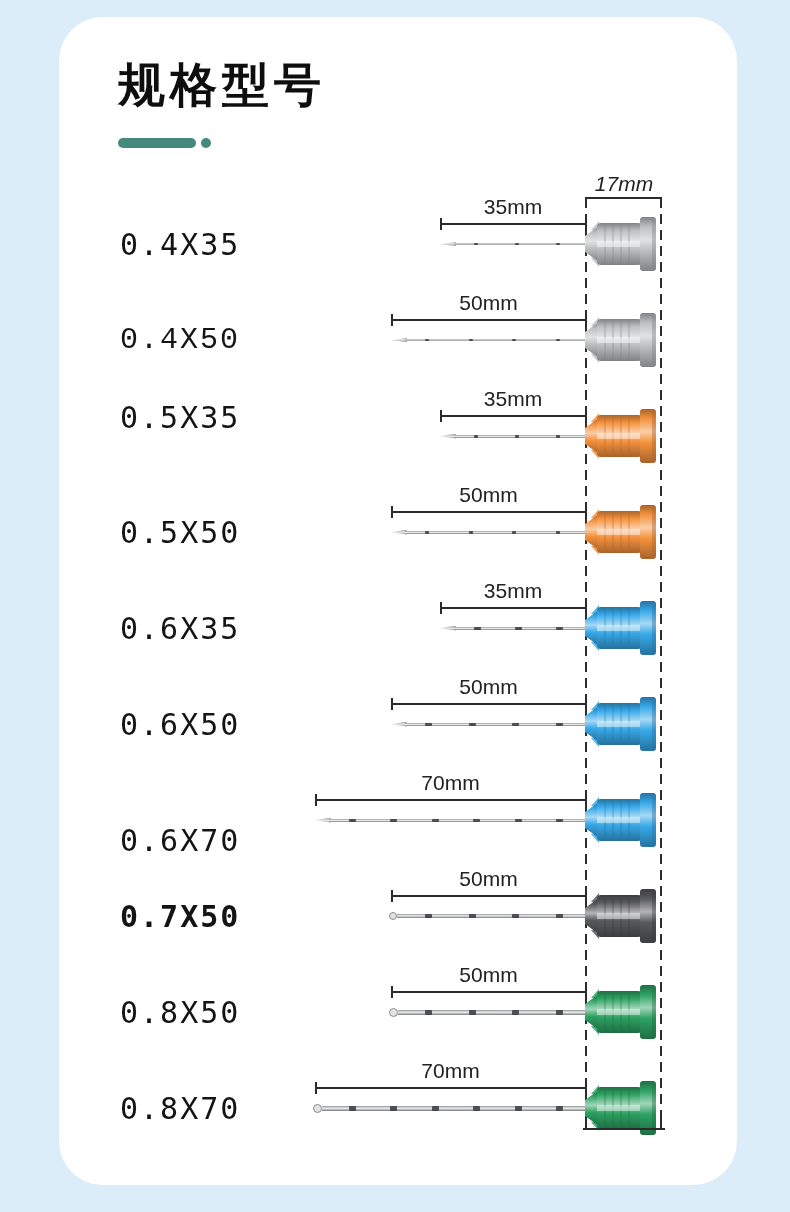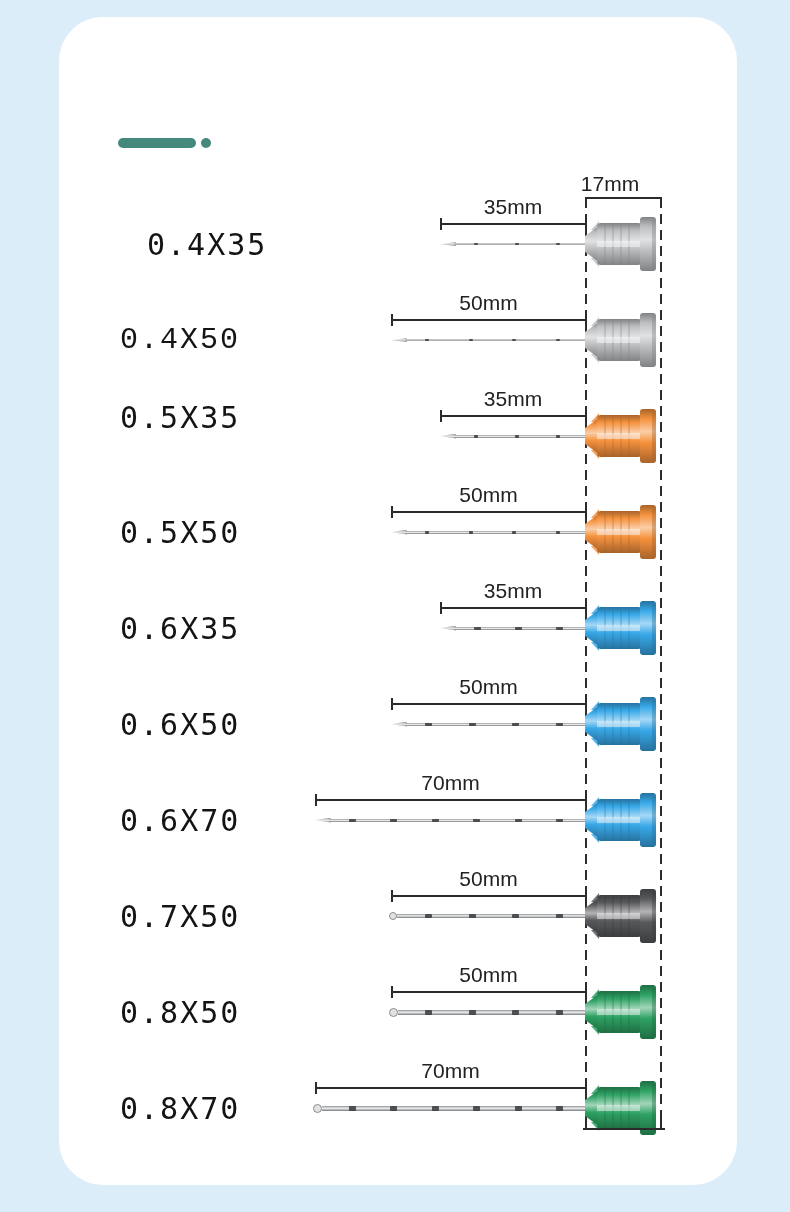--- a/index.html
+++ b/index.html
@@ -24,33 +24,34 @@
   .n-ball{position:absolute;background:#e0e2e3;border:1px solid #8b8d8f;border-radius:50%;box-sizing:border-box;}
   .n-mark{position:absolute;background:#3b3e41;opacity:.88;border-radius:1px;}
   .hub{position:absolute;width:84px;height:56px;}
 </style>
 </head>
 <body>
 
 <div class="stage" style="background: rgb(220, 237, 250);">
   <div class="card" style="background: rgb(255, 255, 255);"></div>
 
+  <div class="page-title">规格型号</div>
   <div class="u-bar" style="background: rgb(68, 137, 124);"></div>
   <div class="u-dot" style="background: rgb(68, 137, 124);"></div>
 
-  <div class="mm-label" style="left:572px;top:172px;width:76px;">17mm</div>
+  <div class="mm-label" style="left:586px;top:172px;width:76px;font-style:italic;">17mm</div>
   <div class="hline" style="left:586px;top:197px;width:76px;"></div>
   <div class="tick" style="left:585px;top:197px;height:11px;"></div>
   <div class="tick" style="left:660px;top:197px;height:11px;"></div>
 
   <div class="vdash" style="left:585px;"></div>
   <div class="vdash" style="left:660px;"></div>
 
   <div id="diagram">
-      <div class="model-label" style="top:244px;margin-left:27px;">0.4X35</div>
+      <div class="model-label" style="top:244px;">0.4X35</div>
       <div class="mm-label" style="left:440px;top:195px;width:146px;">35mm</div>
       <div class="hline" style="left:440px;top:223px;width:146px;"></div>
       <div class="tick" style="left:440px;top:218px;height:12px;"></div>
       <div class="tick" style="left:585px;top:218px;height:12px;"></div>
       <div class="n-tip" style="left:440px;top:242px;width:16px;height:4px;"></div>
       <div class="shaft" style="left:454px;top:243px;width:140px;height:2px;"></div>
       <div class="n-mark" style="left:474px;top:243px;width:4px;height:2px;"></div>
       <div class="n-mark" style="left:515px;top:243px;width:4px;height:2px;"></div>
       <div class="n-mark" style="left:556px;top:243px;width:4px;height:2px;"></div>
       <div class="hub" style="left:584px;top:216px;">
@@ -249,21 +250,21 @@
       <g stroke="#26729e" stroke-opacity="0.35" stroke-width="1.5">
         <line x1="21" y1="8" x2="21" y2="48"></line>
             <line x1="29" y1="8" x2="29" y2="48"></line>
         <line x1="37" y1="8" x2="37" y2="48"></line>
             <line x1="45" y1="8" x2="45" y2="48"></line>
       </g>
       <rect x="13" y="25" width="45" height="6" fill="#ffffff" opacity="0.45"></rect>
       <rect x="56" y="1" width="16" height="54" rx="3" fill="url(#hg5)"></rect>
       <rect x="68" y="4" width="4" height="48" fill="#26729e" opacity="0.4"></rect>
     </svg></div>
-      <div class="model-label" style="top:820px;">0.6X70</div>
+      <div class="model-label" style="top:840px;">0.6X70</div>
       <div class="mm-label" style="left:315px;top:771px;width:271px;">70mm</div>
       <div class="hline" style="left:315px;top:799px;width:271px;"></div>
       <div class="tick" style="left:315px;top:794px;height:12px;"></div>
       <div class="tick" style="left:585px;top:794px;height:12px;"></div>
       <div class="n-tip" style="left:315px;top:817.5px;width:16px;height:5px;"></div>
       <div class="shaft" style="left:329px;top:818.5px;width:265px;height:3px;"></div>
       <div class="n-mark" style="left:349px;top:818.5px;width:7px;height:3px;"></div>
       <div class="n-mark" style="left:390.4px;top:818.5px;width:7px;height:3px;"></div>
       <div class="n-mark" style="left:431.8px;top:818.5px;width:7px;height:3px;"></div>
       <div class="n-mark" style="left:473.2px;top:818.5px;width:7px;height:3px;"></div>
@@ -287,21 +288,21 @@
       <g stroke="#26729e" stroke-opacity="0.35" stroke-width="1.5">
         <line x1="21" y1="8" x2="21" y2="48"></line>
             <line x1="29" y1="8" x2="29" y2="48"></line>
         <line x1="37" y1="8" x2="37" y2="48"></line>
             <line x1="45" y1="8" x2="45" y2="48"></line>
       </g>
       <rect x="13" y="25" width="45" height="6" fill="#ffffff" opacity="0.45"></rect>
       <rect x="56" y="1" width="16" height="54" rx="3" fill="url(#hg6)"></rect>
       <rect x="68" y="4" width="4" height="48" fill="#26729e" opacity="0.4"></rect>
     </svg></div>
-      <div class="model-label" style="top:916px;">0.7X50</div>
+      <div class="model-label" style="top:916px;font-weight:bold;">0.7X50</div>
       <div class="mm-label" style="left:391px;top:867px;width:195px;">50mm</div>
       <div class="hline" style="left:391px;top:895px;width:195px;"></div>
       <div class="tick" style="left:391px;top:890px;height:12px;"></div>
       <div class="tick" style="left:585px;top:890px;height:12px;"></div>
       <div class="n-ball" style="left:389px;top:912px;width:8px;height:8px;"></div>
       <div class="shaft" style="left:397px;top:914px;width:197px;height:4px;"></div>
       <div class="n-mark" style="left:425px;top:914px;width:7px;height:4px;"></div>
       <div class="n-mark" style="left:468.6666666666667px;top:914px;width:7px;height:4px;"></div>
       <div class="n-mark" style="left:512.3333333333334px;top:914px;width:7px;height:4px;"></div>
       <div class="n-mark" style="left:556px;top:914px;width:7px;height:4px;"></div>

